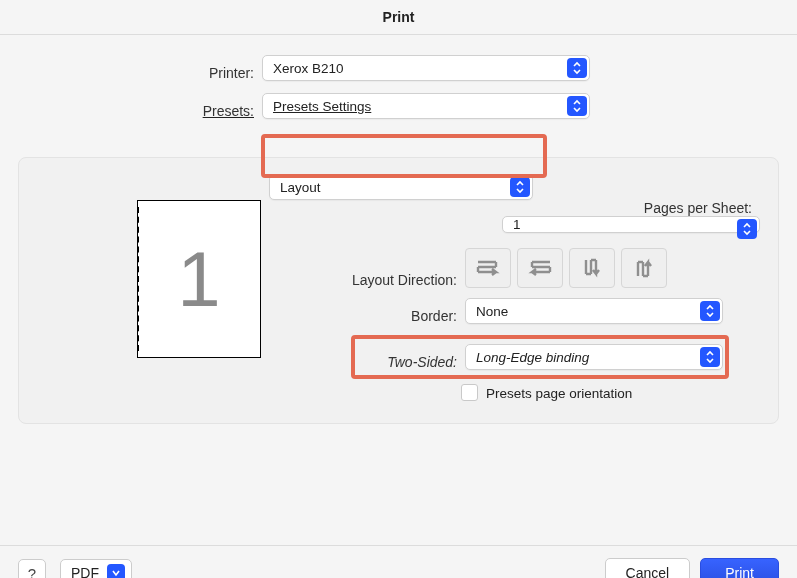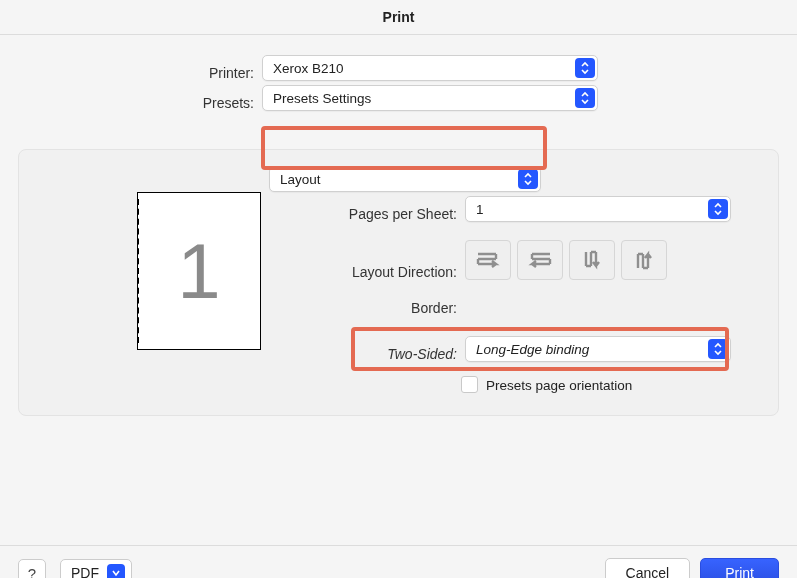--- a/index.html
+++ b/index.html
@@ -1,20 +1,20 @@
 <!DOCTYPE html>
 <html><head>
 <meta charset="utf-8">
 <style>
 html,body{margin:0;padding:0;width:797px;height:578px;background:#f5f5f5;font-family:-apple-system,Helvetica,Arial,sans-serif;font-size:13.5px;color:#222;}
 .titlebar{height:34px;line-height:34px;text-align:center;font-weight:600;font-size:14px;border-bottom:1px solid #dcdcdc;}
 .body-area{position:relative;height:calc(578px - 34px - 54px);}
 .row{display:flex;align-items:flex-end;}
 .label{text-align:right;padding-right:8px;font-size:14px;color:#333;}
-.select{position:relative;background:#fff;border:1px solid #d0d0d0;border-radius:5px;height:24px;display:flex;align-items:center;padding:0 36px 0 10px;box-shadow:0 1px 1px rgba(0,0,0,0.04);}
+.select{position:relative;background:#fff;border:1px solid #d0d0d0;border-radius:5px;height:24px;display:flex;align-items:center;padding:0 28px 0 10px;box-shadow:0 1px 1px rgba(0,0,0,0.04);}
 .select .caret{position:absolute;right:2px;top:2px;width:20px;height:20px;border-radius:4px;background:#2457ff;display:flex;align-items:center;justify-content:center;}
 .select .caret svg{display:block;}
 .caret-white polyline{stroke:#fff;stroke-width:1.6;fill:none;}
 .highlight{position:absolute;border:4px solid #e46a52;border-radius:4px;pointer-events:none;}
 .panel{position:relative;margin:0 18px;padding:18px 18px 22px 18px;background:#f1f1f1;border:1px solid #e3e3e3;border-radius:8px;}
 .preview{width:122px;height:156px;border:1.5px solid #000;background:#fff;position:relative;display:flex;align-items:center;justify-content:center;}
 .preview .binding{position:absolute;left:-1px;top:6px;bottom:6px;width:1px;border-left:2px dashed #000;}
 .preview .one{font-size:78px;color:#8a8a8a;font-family:Helvetica,Arial,sans-serif;font-weight:400;}
 .dir-btn{width:44px;height:38px;border:1px solid #d6d6d6;border-radius:4px;background:#efefef;display:flex;align-items:center;justify-content:center;margin-right:6px;}
 .dir-btn:last-child{margin-right:0;}
@@ -41,21 +41,21 @@
       <span>Xerox B210</span>
       <span class="caret">
         <svg width="10" height="14" class="caret-white">
             <polyline points="2,5 5,2 8,5"></polyline>
             <polyline points="2,9 5,12 8,9"></polyline>
           </svg>
       </span>
     </div>
   </div>
 
-  <div class="row" style="margin-top:4px;">
+  <div class="row" style="margin-top:12px;text-decoration:underline;">
     <div class="label" style="width:254px;">Presets:</div>
     <div class="select" style="width:288px;">
       <span>Presets Settings</span>
       <span class="caret">
         <svg width="10" height="14" class="caret-white">
             <polyline points="2,5 5,2 8,5"></polyline>
             <polyline points="2,9 5,12 8,9"></polyline>
           </svg>
       </span>
     </div>
@@ -77,21 +77,21 @@
     <div style="display:flex;margin-top:24px;">
 
       <div style="width:100px;flex:0 0 auto;"></div>
       <div class="preview">
         <div class="binding"></div>
         <div class="one">1</div>
       </div>
 
       <div style="flex:1;margin-left:20px;">
 
-        <div class="row" style="height:30px;">
+        <div class="row" style="height:30px;flex-direction:column;">
           <div class="label" style="width:176px;">Pages per Sheet:</div>
           <div class="select" style="width:218px;">
             <span>1</span>
             <span class="caret">
               <svg width="10" height="14" class="caret-white">
                   <polyline points="2,5 5,2 8,5"></polyline>
                   <polyline points="2,9 5,12 8,9"></polyline>
                 </svg>
             </span>
           </div>
@@ -118,20 +118,29 @@
             <div class="dir-btn">
               <svg width="28" height="24">
                   <path d="M8 20 v-14 M8 6 h5 M13 6 v14 M13 20 h5 M18 20 v-14 l-3 4 M21 10 l-3 -4"></path>
                 </svg>
             </div>
           </div>
         </div>
 
         <div class="row" style="height:30px;margin-top:6px;">
           <div class="label" style="width:176px;margin-top:40px;">Border:</div>
+          <div class="select" style="width:218px;">
+            <span>None</span>
+            <span class="caret">
+              <svg width="10" height="14" class="caret-white">
+                  <polyline points="2,5 5,2 8,5"></polyline>
+                  <polyline points="2,9 5,12 8,9"></polyline>
+                </svg>
+            </span>
+          </div>
         </div>
 
         <div class="row" style="height:30px;margin-top:16px;position:relative;font-style:italic;">
           <div class="label" style="width:176px;">Two-Sided:</div>
           <div class="select" style="width:218px;">
             <span>Long-Edge binding</span>
             <span class="caret">
               <svg width="10" height="14" class="caret-white">
                   <polyline points="2,5 5,2 8,5"></polyline>
                   <polyline points="2,9 5,12 8,9"></polyline>

